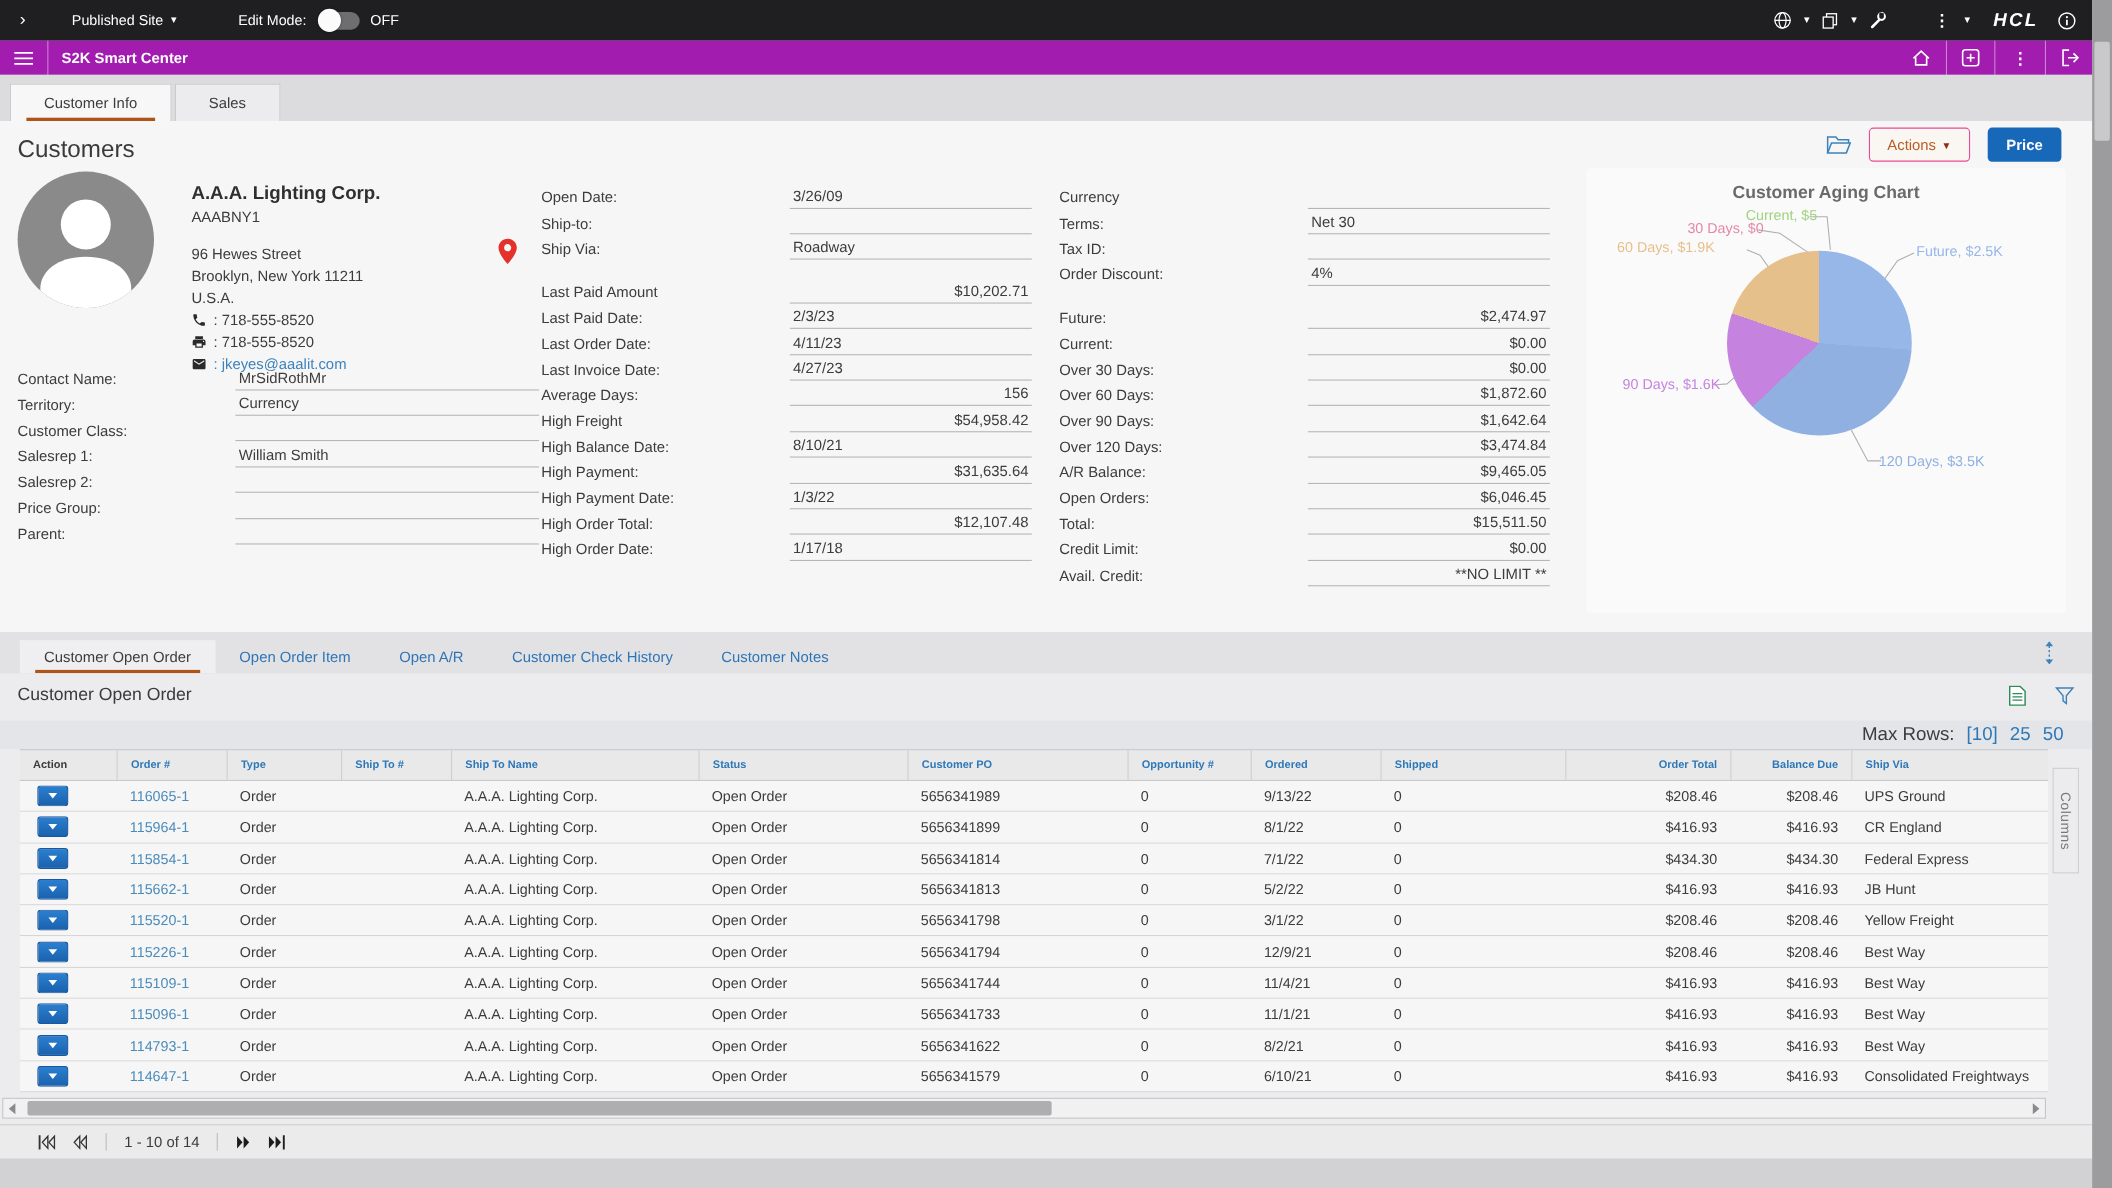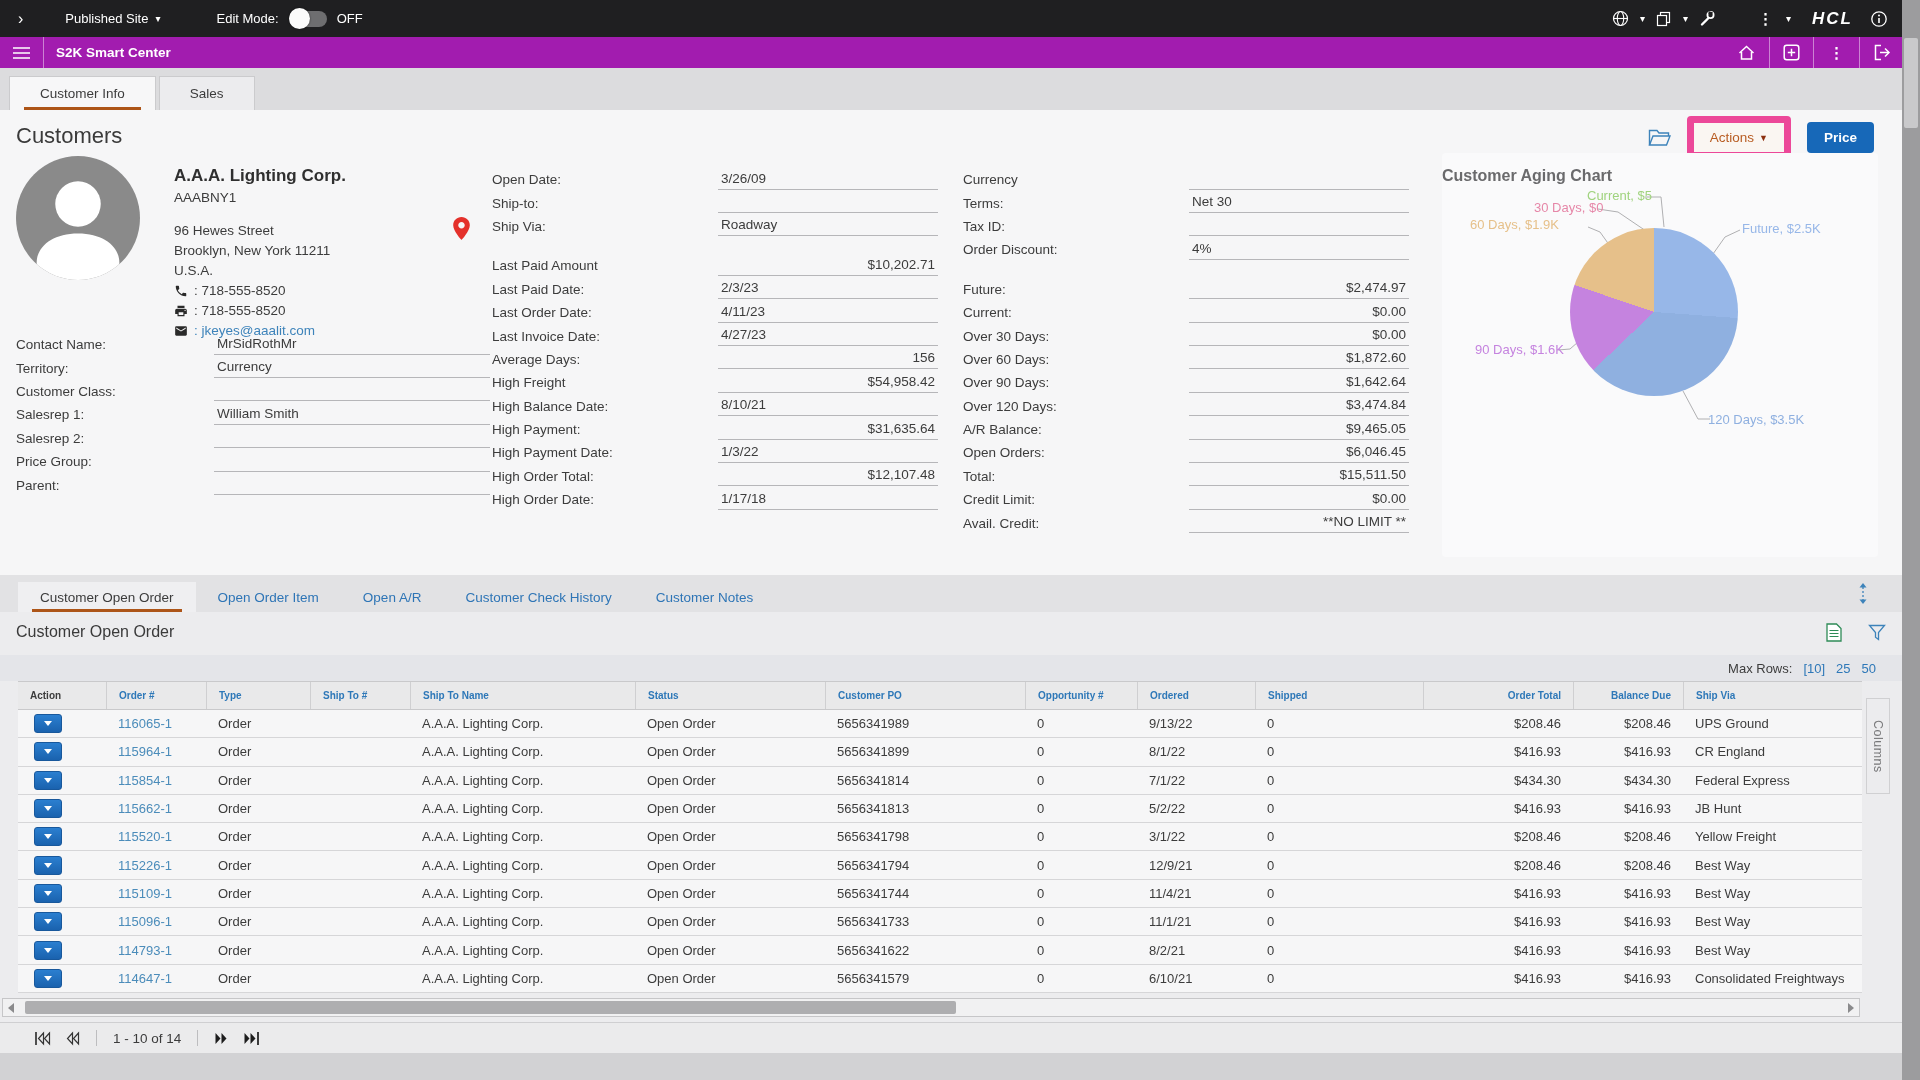--- a/index.html
+++ b/index.html
@@ -35,21 +35,21 @@
             display:flex;align-items:flex-end;box-sizing:border-box;padding-left:9px}
   .tab{height:33px;display:flex;align-items:center;padding:0 30px;font-size:13.5px;
        border:1px solid #cbcbcd;border-bottom:none;background:#ececee;margin-right:3px;position:relative;color:#3c3c3c}
   .tab.active{background:#f7f7f8;font-weight:400}
   .tab.active::after{content:"";position:absolute;left:14px;right:14px;bottom:0;height:3px;background:#ad5518}
 
   
   .panel{position:absolute;left:0;top:110px;width:1902px;height:465px;background:#f6f6f7;border-bottom:1px solid #d4d4d6}
   .panel-title{position:absolute;left:16px;top:13px;font-size:22px;color:#3a3a3a}
   .panel-actions{position:absolute;right:28px;top:6px;display:flex;align-items:center;gap:16px}
-  .btn-actions{display:flex;align-items:center;gap:5px;border:7px solid #ec4899;border-radius:4px;
+  .btn-actions{display:flex;align-items:center;gap:5px;border:1px solid #ec4899;border-radius:4px;
                background:#faf6f2;color:#b85c22;font-size:13.5px;padding:7px 16px}
   .btn-actions .acar{font-size:9px;color:#8c3010}
   .btn-cancel{background:#1768b8;border:1px solid #135c a6;border-radius:4px;color:#fff;font-size:13.5px;font-weight:700;padding:8px 17px}
 
   .avatar{position:absolute;left:16px;top:46px;width:124px;height:124px;border-radius:50%;background:#8a8a8a;overflow:hidden}
   .nameblock{position:absolute;left:174px;top:56px;font-size:13.5px;line-height:20px}
   .cust-name{font-size:17px;font-weight:700;color:#2f2f2f;margin-bottom:2px}
   .cust-code{margin-bottom:13px}
   .contact-line{display:flex;align-items:center;gap:6px;height:20px}
   .email-link{color:#3d83ba}
@@ -66,21 +66,21 @@
   .col-profile .fval{width:270px}
   .col-order{left:492px;top:58px;width:446px}
   .col-order .flabel{width:226px}
   .col-order .fval{width:214px}
   .col-finance{left:963px;top:58px;width:446px}
   .col-finance .flabel{width:226px}
   .col-finance .fval{width:214px}
 
   
   .chartcard{position:absolute;left:1442px;top:43px;width:436px;height:404px;background:#fafafb;border-radius:4px}
-  .chart-title{position:absolute;left:0;top:14px;width:100%;text-align:left;font-size:16px;font-weight:700;color:#6a6a6c}
+  .chart-title{position:absolute;left:0;top:14px;width:100%;text-align:center;font-size:16px;font-weight:700;color:#6a6a6c}
   .pie{position:absolute;left:128px;top:75px;width:168px;height:168px;border-radius:50%}
   .cl{position:absolute;font-size:13px;white-space:nowrap}
   .cl0{left:300px;top:68px}
   .cl1{left:266px;top:259px}
   .cl2{left:33px;top:189px}
   .cl3{left:28px;top:64px}
   .cl4{left:145px;top:35px}
   .cl5{left:92px;top:47px}
   .leaders{position:absolute;left:0;top:0}
 
@@ -90,21 +90,21 @@
   .stab{height:30px;display:flex;align-items:center;padding:0 22px;font-size:13.5px;color:#2e75b6;position:relative}
   .stab.active{background:#efeff1;color:#3c3c3c}
   .stab.active::after{content:"";position:absolute;left:14px;right:14px;bottom:0;height:3px;background:#ad5518}
   .expand-ic{position:absolute;right:32px;top:8px}
 
   
   .gridsec{position:absolute;left:0;top:612px;width:1902px;height:441px;background:#ececee}
   .grid-title{position:absolute;left:16px;top:11px;font-size:16px;color:#3a3a3a}
   .grid-icons{position:absolute;right:16px;top:11px;display:flex;align-items:center;gap:26px}
   .maxrows{position:absolute;left:0;top:43px;width:100%;height:26px;background:#e4e5e9;
-           display:flex;align-items:center;justify-content:flex-end;box-sizing:border-box;padding-right:26px;font-size:13px;gap:11px}
+           display:flex;align-items:center;justify-content:flex-end;box-sizing:border-box;padding-right:26px;font-size:17px;gap:11px}
   .maxrows .opt{color:#2e78b8}
 
   .thead{position:absolute;left:18px;top:69px;width:1844px;height:29px;background:#e9e9ea;
          border-top:1px solid #c9c9cb;border-bottom:1px solid #c9c9cb;display:flex;box-sizing:border-box}
   .hc{box-sizing:border-box;padding:0 12px;display:flex;align-items:center;font-size:10px;font-weight:700;
       color:#2e78b8;border-left:1px solid #cfcfd1;height:100%;white-space:nowrap;overflow:hidden}
   .hc:first-child{border-left:none}
   .hc.dark{color:#3c3c3c}
   .c0{width:88px}.c1{width:100px}.c2{width:104px}.c3{width:100px}.c4{width:225px}.c5{width:190px}
   .c6{width:200px}.c7{width:112px}.c8{width:118px}.c9{width:168px}

